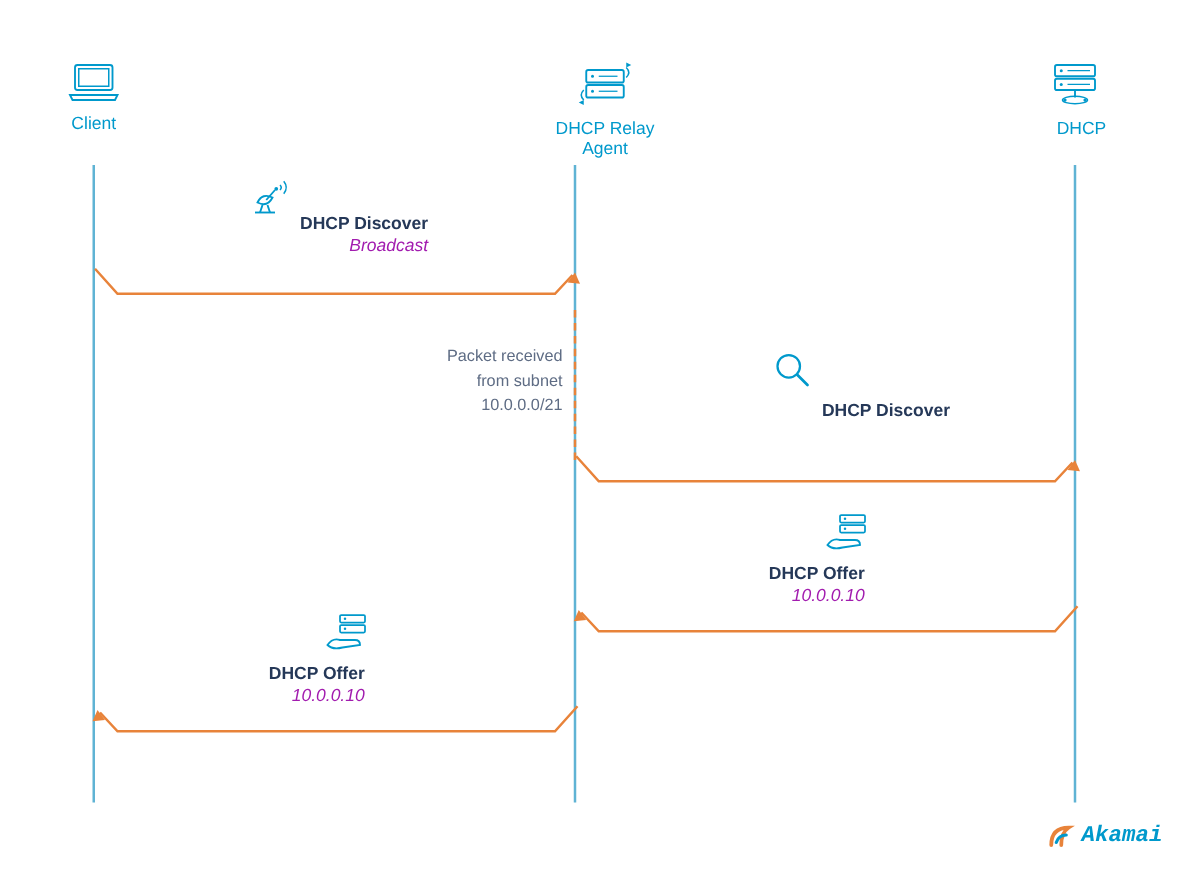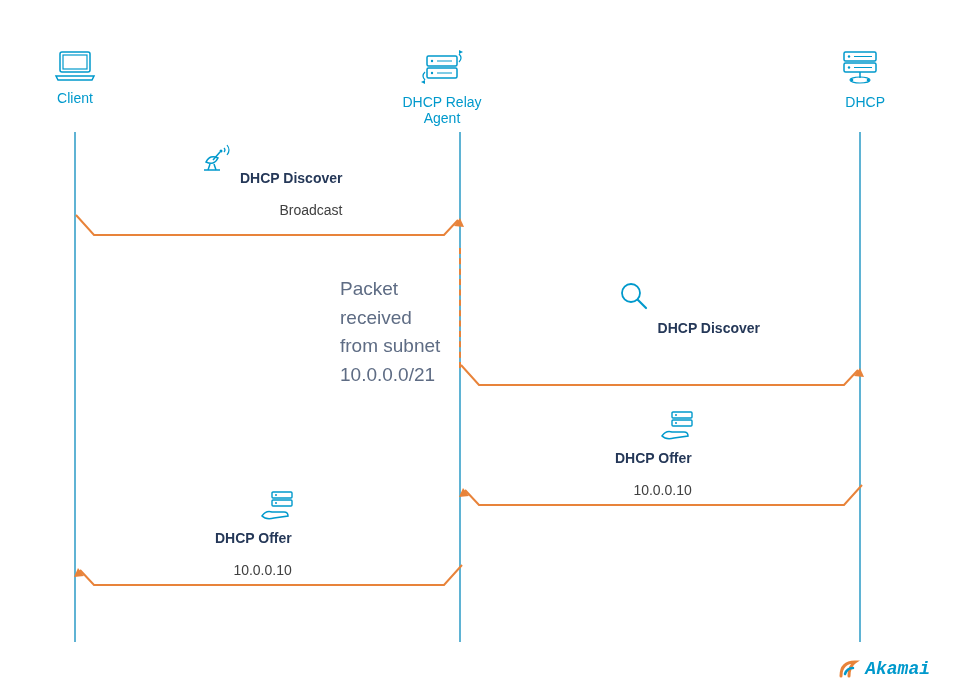--- a/index.html
+++ b/index.html
@@ -3,22 +3,22 @@
 <meta charset="utf-8">
 <style>
 * { margin: 0; padding: 0; box-sizing: border-box; }
 body { font-family: -apple-system, BlinkMacSystemFont, "Segoe UI", Arial, sans-serif; background: #fff; width: 960px; height: 700px; position: relative; overflow: hidden; }
 .diagram { position: relative; width: 100%; height: 100%; }
 .actor { position: absolute; top: 50px; text-align: center; }
 .actor-label { color: #0099cc; font-size: 14px; font-weight: 500; margin-top: 8px; }
 .lifeline { position: absolute; top: 132px; width: 2px; background: #5fb3d4; height: 510px; }
 .msg { position: absolute; text-align: right; color: #253858; }
 .msg-title { font-weight: 700; font-size: 14px; }
-.msg-sub { font-size: 14px; color: #404040; margin-top: 16px; }
-.note { position: absolute; color: #5e6c84; font-size: 19px; text-align: left; line-height: 1.5; }
+.msg-sub { font-size: 14px; color: #a21caf; margin-top: 2px; font-style: italic; }
+.note { position: absolute; color: #5e6c84; font-size: 13px; text-align: right; line-height: 1.5; }
 .dashed-line { position: absolute; border-left: 2px dashed #e8833a; }
 .icon-wrap { display: flex; justify-content: center; }
 .brand { position: absolute; bottom: 18px; right: 30px; display: flex; align-items: center; font-family: Liberation Mono, monospace; }
 .brand-text { color: #0099cc; font-size: 18px; font-weight: 600; font-style: italic; }
 svg { overflow: visible; }
 </style>
 </head>
 <body>
 
 <div class="diagram">
@@ -27,21 +27,21 @@
     <div class="icon-wrap">
       <svg width="42" height="32" viewBox="0 0 42 32">
         <rect x="6" y="2" width="30" height="20" rx="2" fill="none" stroke="#0099cc" stroke-width="1.5"></rect>
         <rect x="9" y="5" width="24" height="14" fill="none" stroke="#0099cc" stroke-width="1.2"></rect>
         <path d="M2 26 L40 26 L38 30 L4 30 Z" fill="none" stroke="#0099cc" stroke-width="1.5"></path>
       </svg>
     </div>
     <div class="actor-label">Client</div>
   </div>
 
-  <div class="actor" style="left:392px; width:100px;">
+  <div class="actor" style="left:434px; width:100px;">
     <div class="icon-wrap">
       <svg width="50" height="36" viewBox="0 0 50 36">
         <rect x="10" y="6" width="30" height="10" rx="1.5" fill="none" stroke="#0099cc" stroke-width="1.5"></rect>
         <rect x="10" y="18" width="30" height="10" rx="1.5" fill="none" stroke="#0099cc" stroke-width="1.5"></rect>
         <circle cx="15" cy="11" r="1.2" fill="#0099cc"></circle>
         <circle cx="15" cy="23" r="1.2" fill="#0099cc"></circle>
         <line x1="20" y1="11" x2="35" y2="11" stroke="#0099cc" stroke-width="1"></line>
         <line x1="20" y1="23" x2="35" y2="23" stroke="#0099cc" stroke-width="1"></line>
         <path d="M42 4 L42 0 L46 2 Z" fill="#0099cc"></path>
         <path d="M42 4 Q46 8 42 12" fill="none" stroke="#0099cc" stroke-width="1.2"></path>

